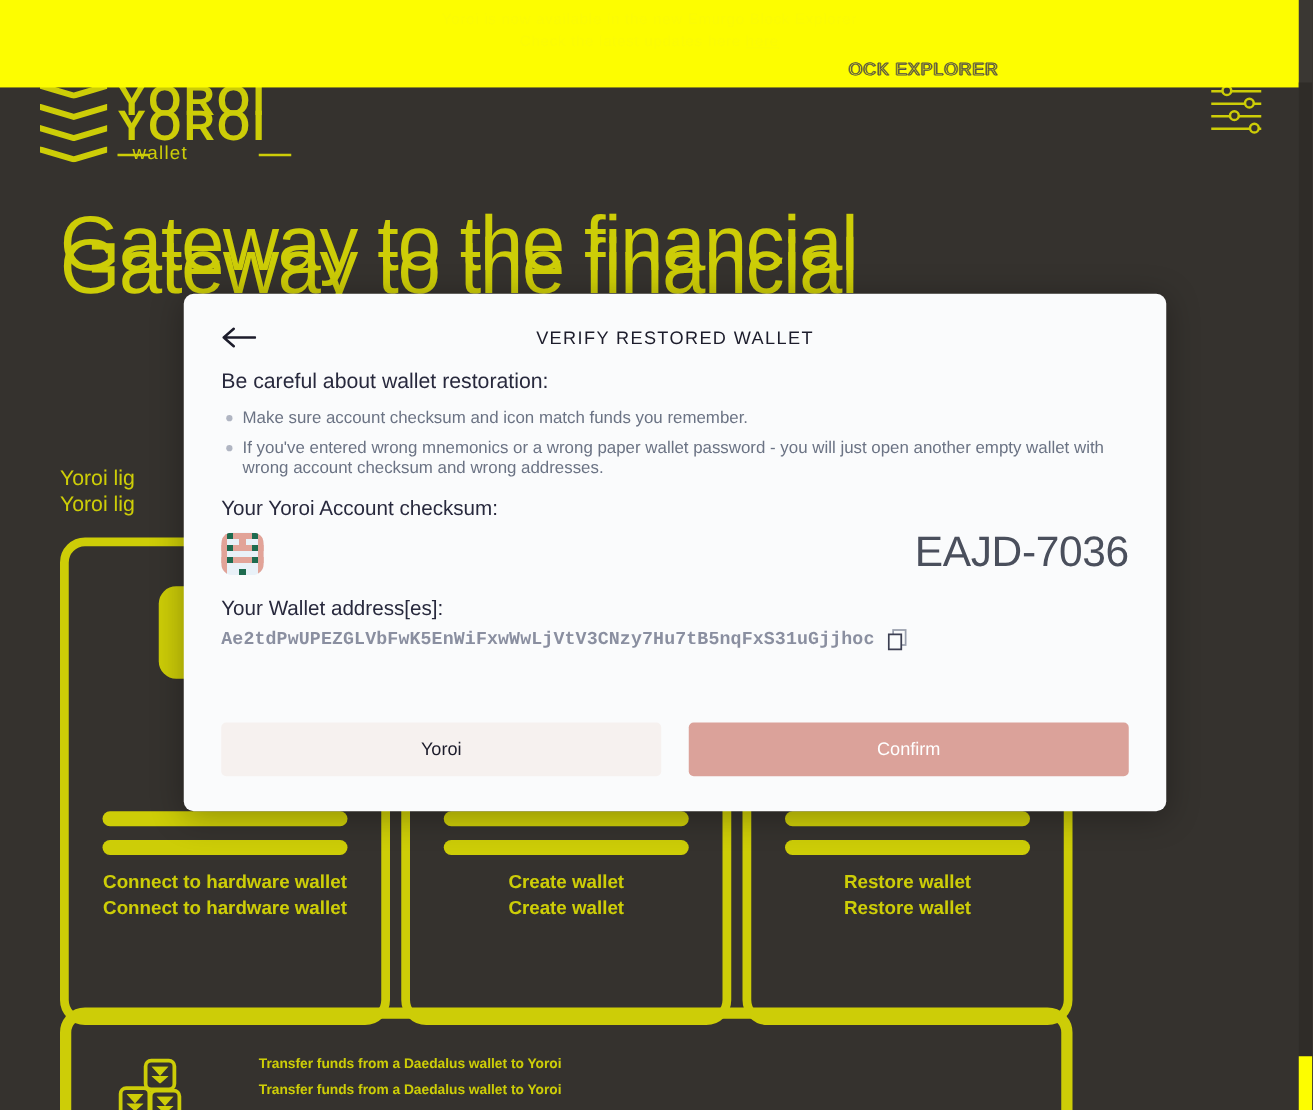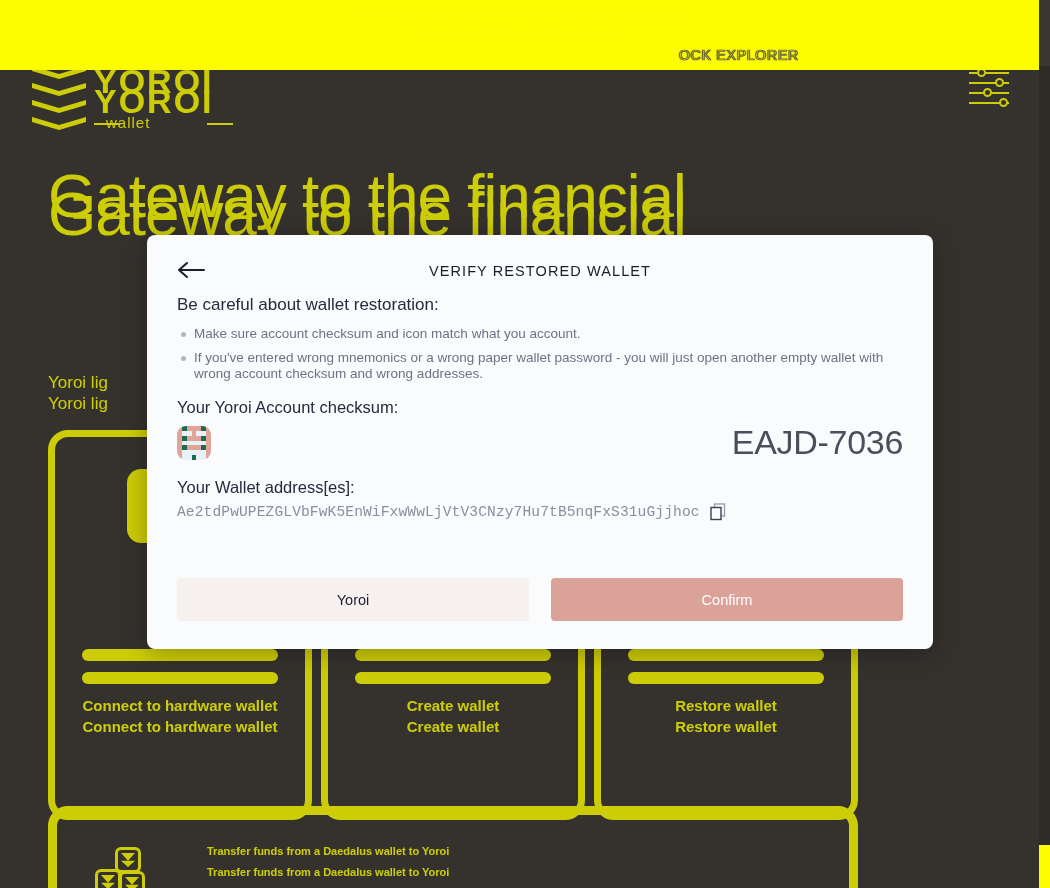--- a/index.html
+++ b/index.html
@@ -376,20 +376,21 @@
     display: flex;
     align-items: center;
     margin-top: 6px;
   }
   .address-text {
     font-family: "Liberation Mono", monospace;
     font-size: 14.6px;
     color: #8a8fa0;
     letter-spacing: 0.1px;
     white-space: nowrap;
+    font-weight: bold;
   }
   .copy-icon {
     margin-left: 10px;
     width: 16px; height: 18px;
     flex: 0 0 auto;
     cursor: pointer;
   }
 
   .modal-actions {
     position: absolute;
@@ -558,21 +559,21 @@
           <path d="M10 2 L2 9 L10 16 M2 9 L27 9" fill="none" stroke="#1c1c2b" stroke-width="2" stroke-linecap="round" stroke-linejoin="round"></path>
         </svg>
       </span>
       <div class="modal-title">VERIFY RESTORED WALLET</div>
     </div>
 
     <div class="modal-body">
       <div class="warn-title">Be careful about wallet restoration:</div>
 
       <ul class="warn-list">
-        <li>Make sure account checksum and icon match what you account.</li>
+        <li>Make sure account checksum and icon match funds you remember.</li>
         <li>If you've entered wrong mnemonics or a wrong paper wallet password - you will just open another empty wallet with wrong account checksum and wrong addresses.</li>
       </ul>
 
       <div class="field-label">Your Yoroi Account checksum:</div>
 
       <div class="checksum-row">
         <span class="identicon">
           <svg width="34" height="34" viewBox="0 0 7 7" shape-rendering="crispEdges">
             <rect width="7" height="7" fill="#e9f1f8"></rect>
             <rect x="0" y="0" width="1" height="7" fill="#e2a398"></rect>

